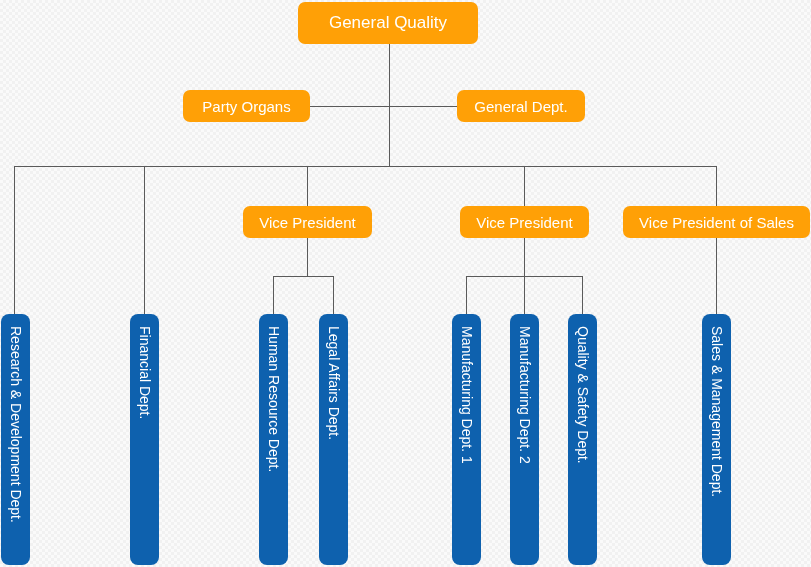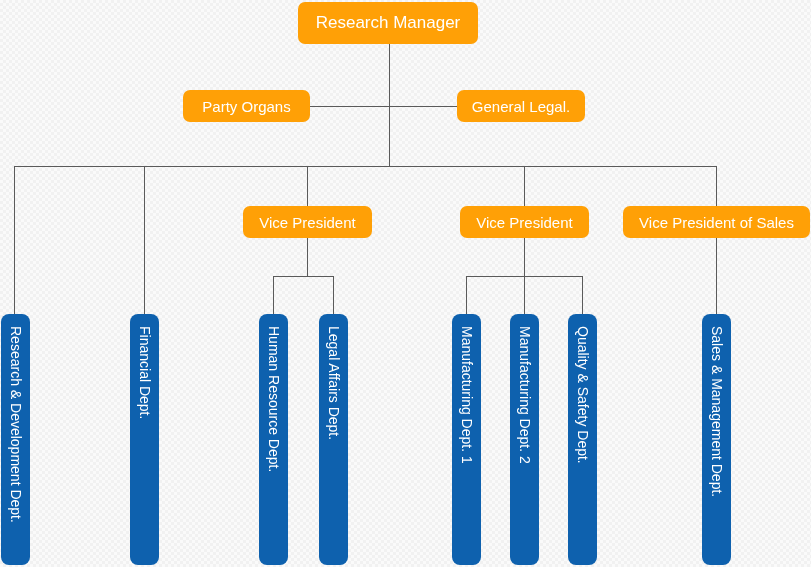--- a/index.html
+++ b/index.html
@@ -74,28 +74,28 @@
   <div class="line" style="left:273px; top:276px; width:1px;   height:38px;"></div>
   <div class="line" style="left:333px; top:276px; width:1px;   height:38px;"></div>
   <div class="line" style="left:524px; top:238px; width:1px;   height:38px;"></div>
   <div class="line" style="left:466px; top:276px; width:117px; height:1px;"></div>
   <div class="line" style="left:466px; top:276px; width:1px;   height:38px;"></div>
   <div class="line" style="left:524px; top:276px; width:1px;   height:38px;"></div>
   <div class="line" style="left:582px; top:276px; width:1px;   height:38px;"></div>
   <div class="line" style="left:716px; top:238px; width:1px;   height:76px;"></div>
 
   <div class="node orange root" style="left:298px; top:2px; width:180px;">
-    <span>Research Manager</span>
+    <span>General Quality</span>
   </div>
 
   <div class="node orange" style="left:183px; top:90px; width:127px;">
     <span>Party Organs</span>
   </div>
   <div class="node orange" style="left:457px; top:90px; width:128px;">
-    <span>General Legal.</span>
+    <span>General Dept.</span>
   </div>
 
   <div class="node orange" style="left:243px; top:206px; width:129px;">
     <span>Vice President</span>
   </div>
   <div class="node orange" style="left:460px; top:206px; width:129px;">
     <span>Vice President</span>
   </div>
   <div class="node orange" style="left:623px; top:206px; width:187px;align-items:center;">
     <span>Vice President of Sales</span>

